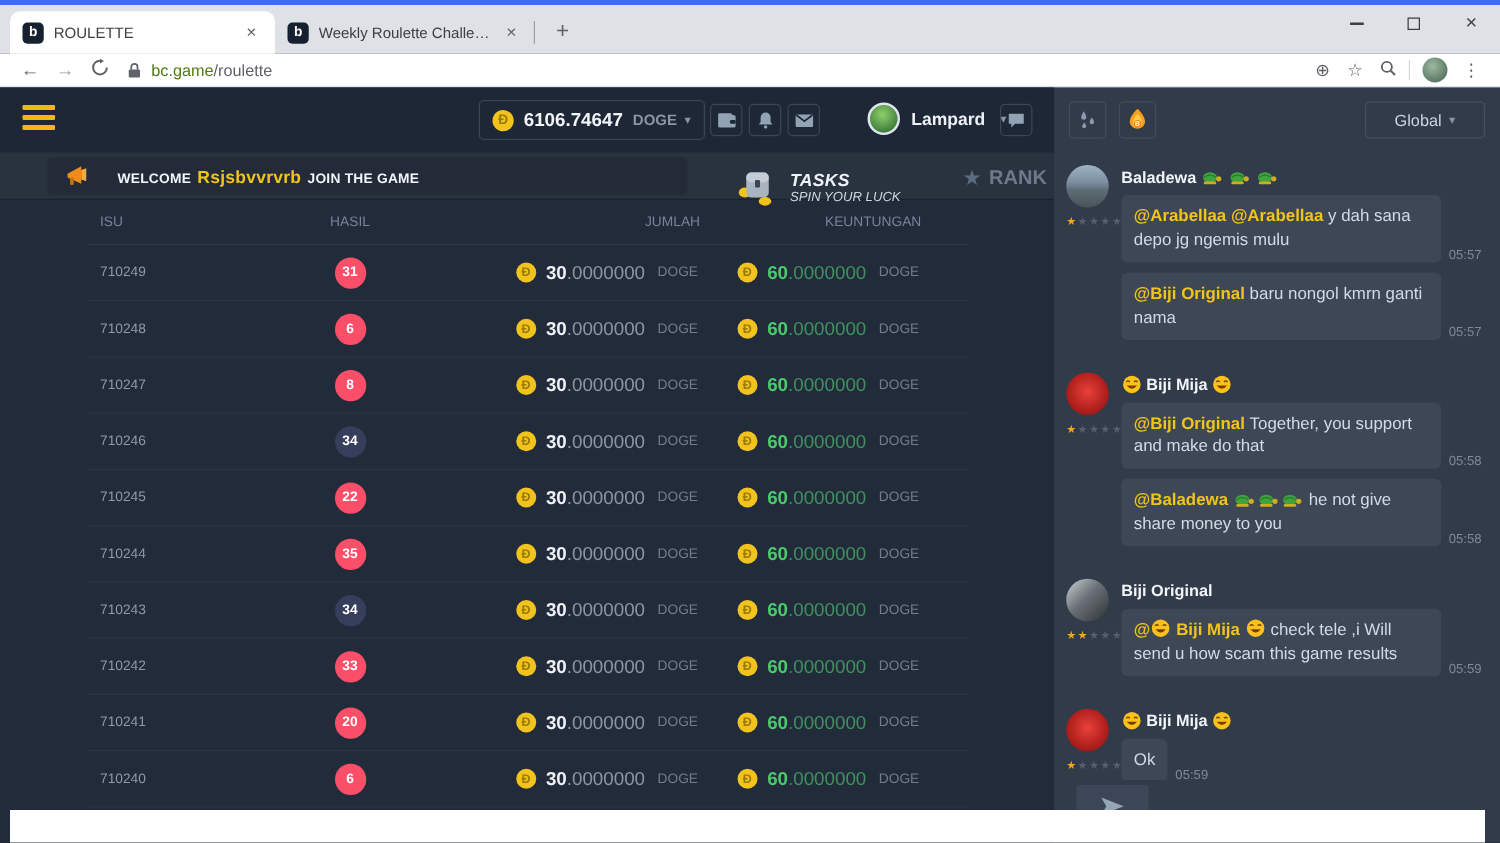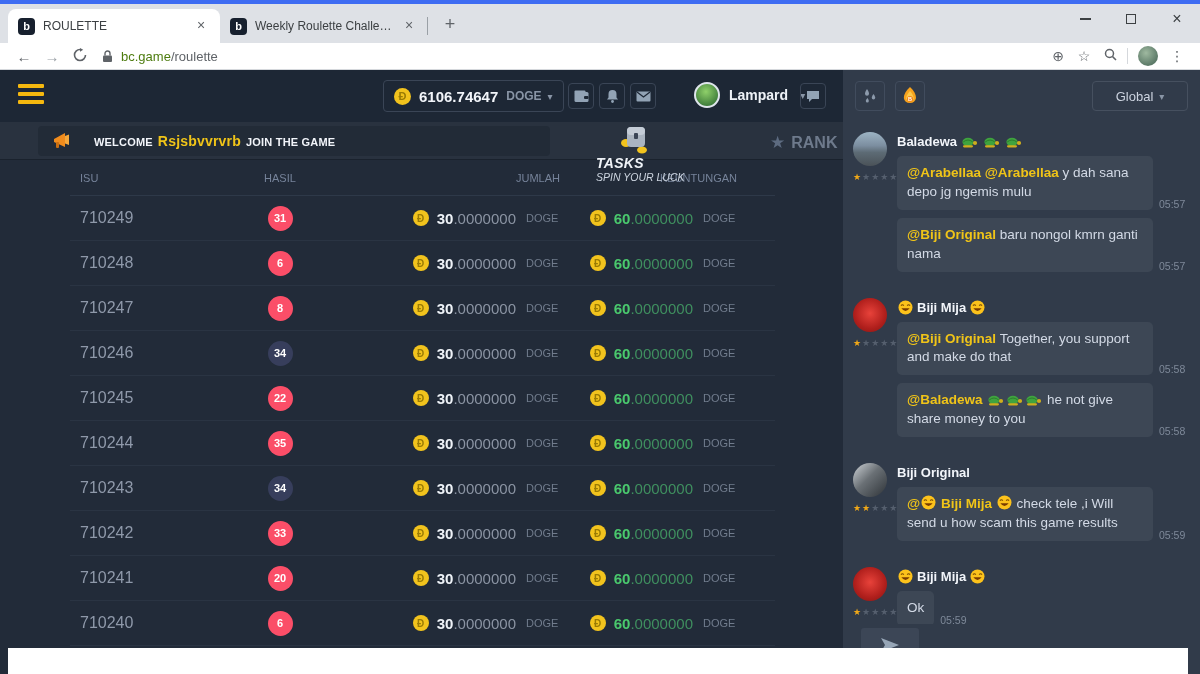--- a/index.html
+++ b/index.html
@@ -59,38 +59,38 @@
   #user-avatar { width:26px; height:26px; border-radius:50%; border:2px solid #dfe5ec;
     background:radial-gradient(circle at 45% 35%, #8fd06a, #3f7d3b 75%); }
   #user-name { color:#eef2f7; font-weight:bold; font-size:14px; margin:0 6px 0 9px; }
 
   
   #banner { height:38px; background:#29323f; position:relative; border-bottom:1px solid #1a222d; }
   #welcome-box { position:absolute; left:38px; top:4px; height:30px; width:512px; background:#222b37; border-radius:4px;
     display:flex; align-items:center; padding-left:14px; }
   #welcome-text { margin-left:22px; font-size:11px; font-weight:bold; color:#f2f5fa; letter-spacing:.2px;text-align:center; }
   #welcome-name { color:#f0c418; font-size:14px; margin:0 5px; }
-  #tasks-box { position:absolute; left:588px; top:1px; display:flex; align-items:center;flex-direction:column; }
+  #tasks-box { position:absolute; left:588px; top:12px; display:flex; align-items:center; }
   #tasks-text { margin-left:8px; font-style:italic; color:#eef2f7; }
   #tasks-title { font-weight:bold; font-size:14px; letter-spacing:.3px; }
   #tasks-sub { font-size:10.5px; color:#cdd5e0; }
   #rank-box { position:absolute; left:770px; top:10px; display:flex; align-items:center; }
   #rank-star { color:#5d6b80; font-size:17px; }
   #rank-label { color:#6e7a8c; font-size:16px; font-weight:bold; margin-left:6px; }
 
   
   #table { margin-left:70px; width:705px; }
   .t-grid { display:grid; grid-template-columns:150px 120px 220px 177px; padding-right:38px; align-items:center; }
   #table-head { height:36px; border-bottom:1px solid #2e3949; }
   #table-head span { font-size:11px; color:#76839a; }
   .h-c1 { padding-left:10px; }
   .h-c2 { text-align:center; }
   .h-c3, .h-c4 { text-align:right; }
   .t-row { height:45px; border-bottom:1px solid #2a3443; }
-  .row-id { padding-left:10px; color:#8f99aa; font-size:16px; }
+  .row-id { padding-left:10px; color:#8f99aa; font-size:11px; }
   .badge-cell { text-align:center; }
   .badge { display:inline-block; width:25px; height:25px; border-radius:50%; line-height:25px;
     color:#fff; font-size:11px; font-weight:bold; text-align:center; }
   .badge.red { background:#fb4e68; }
   .badge.black { background:#373e5c; }
   .amt-cell { display:flex; align-items:center; justify-content:flex-end; }
   .amt-int { color:#eef2f7; font-weight:bold; font-size:15px; margin-left:8px; }
   .amt-dec { color:#8b94a3; font-size:15px; }
   .amt-int.profit { color:#4ac96d; }
   .amt-dec.profit { color:#3f8f5f; }

